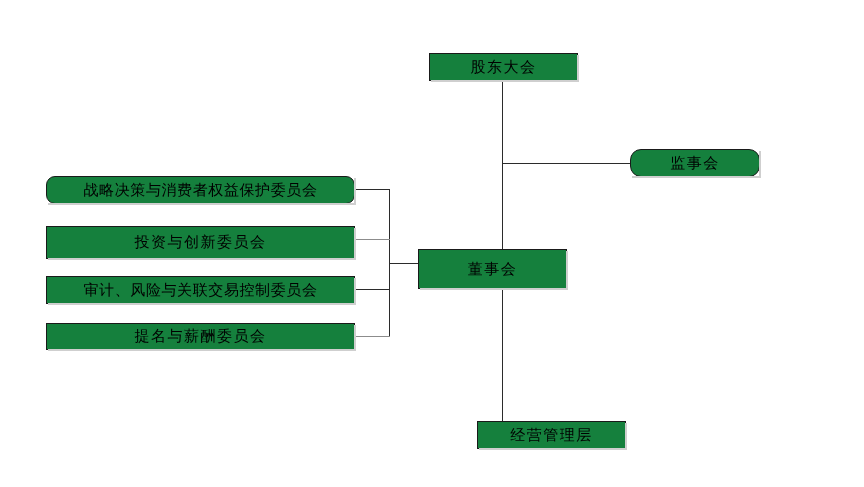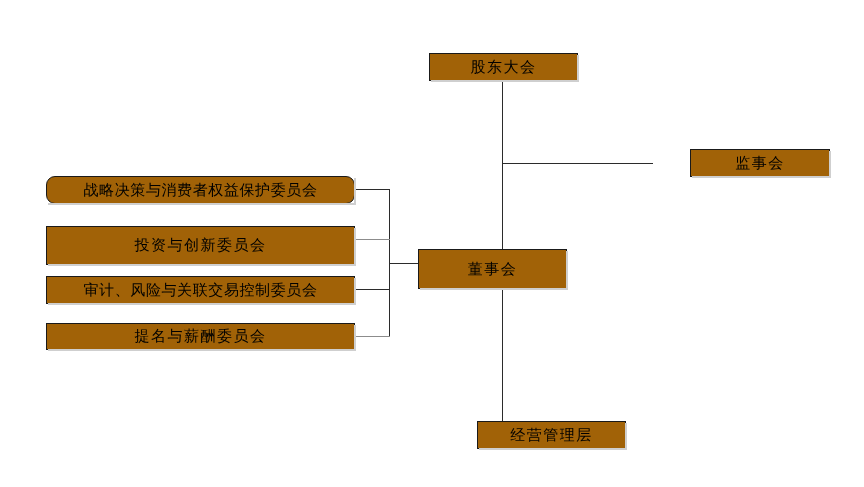--- a/index.html
+++ b/index.html
@@ -14,21 +14,21 @@
     background: #ffffff;
     overflow: hidden;
     font-family: "DejaVu Sans", "Liberation Sans", sans-serif;
   }
 
   
   .node {
     position: absolute;
     box-sizing: border-box;
     border: 1px solid #1a1a1a;
-    background: #a16207;
+    background: #15803d;
     display: flex;
     align-items: center;
     justify-content: center;
     color: #000000;
     font-size: 15px;
     letter-spacing: 1.5px;
     white-space: nowrap;
     line-height: 1;
   }
   .node.tight {
@@ -92,37 +92,37 @@
 
   <div class="hline" style="left:355px; top:189px; width:35px;"></div>
   <div class="hline soft" style="left:355px; top:239px; width:35px;"></div>
   <div class="hline" style="left:355px; top:289px; width:35px;"></div>
   <div class="hline soft" style="left:355px; top:336px; width:35px;"></div>
 
   <div class="node" style="left:429px; top:53px; width:149px; height:28px;">
     <span class="node-label">股东大会</span>
   </div>
 
-  <div class="node" style="left:690px; top:149px; width:140px; height:28px;">
+  <div class="node" style="left:630px; top:149px; width:130px; height:28px;border-radius:11px;">
     <span class="node-label">监事会</span>
   </div>
 
   <div class="node" style="left:418px; top:249px; width:149px; height:40px;align-items:center;">
     <span class="node-label">董事会</span>
   </div>
 
   <div class="node" style="left:429px; top:421px; width:149px; height:28px;margin-left:48px;">
     <span class="node-label">经营管理层</span>
   </div>
 
   <div class="node tight" style="left:46px; top:176px; width:309px; height:28px;border-radius:9px;">
     <span class="node-label">战略决策与消费者权益保护委员会</span>
   </div>
 
-  <div class="node" style="left:46px; top:226px; width:309px; height:39px;">
+  <div class="node" style="left:46px; top:226px; width:309px; height:33px;">
     <span class="node-label">投资与创新委员会</span>
   </div>
 
   <div class="node" style="left:46px; top:323px; width:309px; height:27px;">
     <span class="node-label">提名与薪酬委员会</span>
   </div>
 
   <div class="node tight" style="left:46px; top:276px; width:309px; height:28px;">
     <span class="node-label">审计、风险与关联交易控制委员会</span>
   </div>

